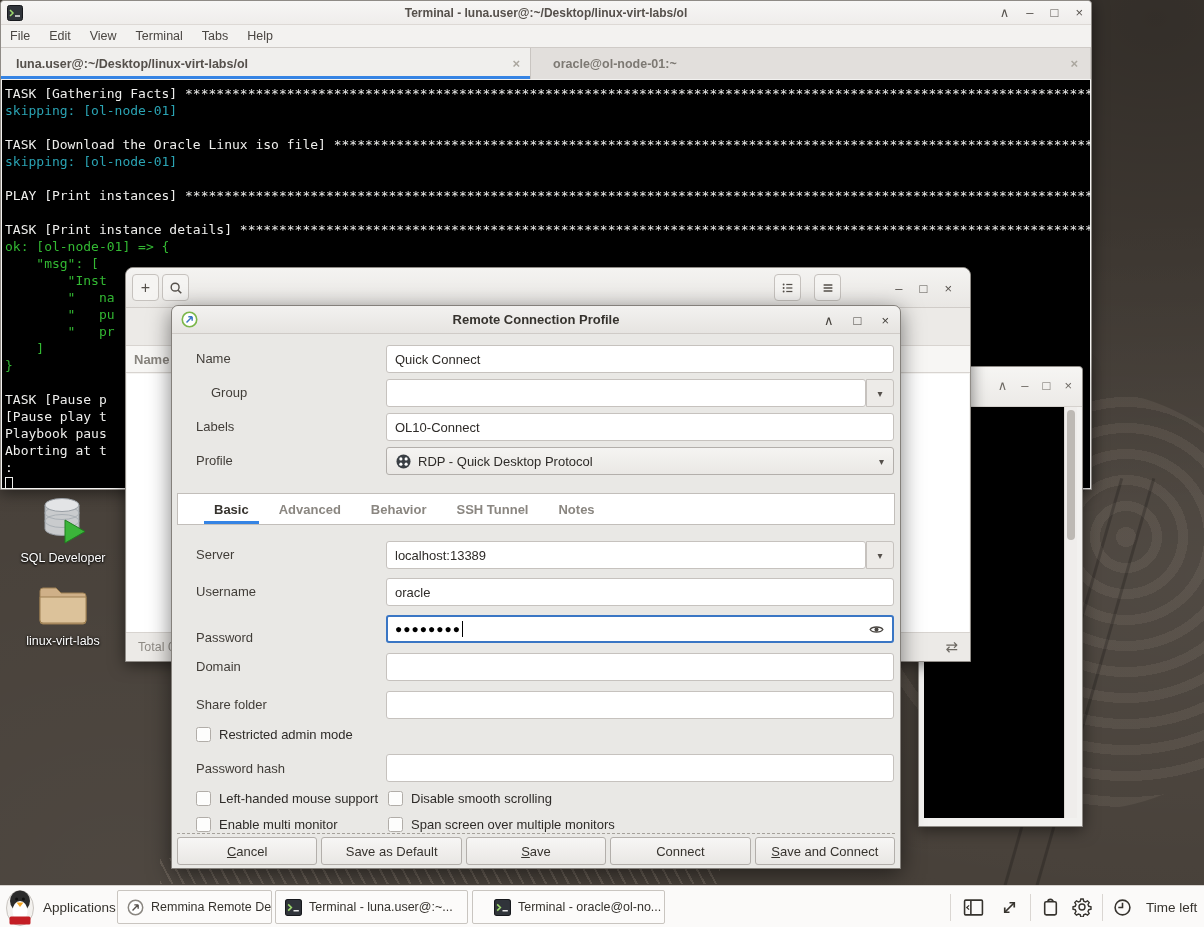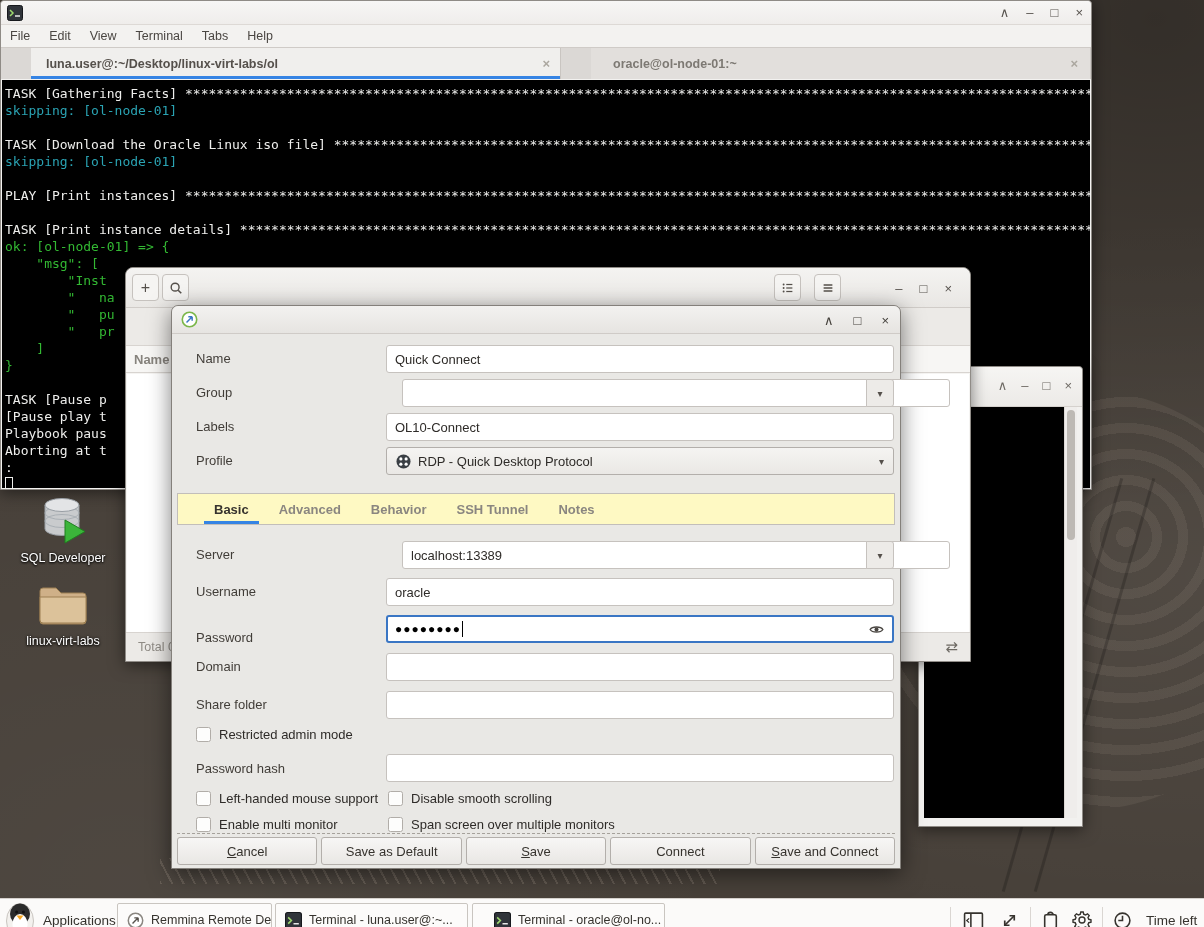--- a/index.html
+++ b/index.html
@@ -29,21 +29,21 @@
   #terminal1 { left:0; top:0; width:1092px; height:490px; background:#f3f2f0;
                border:1px solid #8f8b86; border-radius:4px 4px 0 0; z-index:1; }
   .t1-titlebar { height:24px; position:relative; display:flex; align-items:center;
                  background:linear-gradient(#f7f6f5,#efedeb); border-bottom:1px solid #ddd9d5; border-radius:4px 4px 0 0; }
   .t1-title { position:absolute; left:0; right:0; text-align:center; font-weight:bold; font-size:12px; color:#55504b; }
   .term-ico { width:16px; height:16px; margin-left:6px; z-index:1; }
   .t1-ctl { position:absolute; right:8px; top:4px; }
   .t1-menubar { height:22px; display:flex; align-items:center; gap:19px; padding-left:9px;
                 font-size:12.5px; color:#4a4642; background:#f3f2f0; }
   .t1-tabbar { height:32px; display:flex; background:#dbd8d5; border-top:1px solid #cfcbc7; }
-  .t1-tab { display:flex; align-items:center; font-weight:bold; font-size:12.5px; position:relative;margin-left:30px; }
+  .t1-tab { display:flex; align-items:center; font-weight:bold; font-size:12.5px; position:relative; }
   .t1-tab.active { width:530px; background:#f0efed; border-right:1px solid #c9c5c1;
                    padding:0 10px 0 15px; color:#55504b; }
   .t1-tab.active::after { content:""; position:absolute; left:0; right:0; bottom:0; height:3px; background:#3584e4; }
   .t1-tab.inactive { flex:1; background:#e2dfdc; border-right:1px solid #cfcbc7; padding:0 12px 0 22px; color:#7d7973; }
   .tab-x { margin-left:auto; color:#aba79f; font-size:13px; }
   .t1-content { position:absolute; top:79px; left:1px; right:1px; bottom:1px; background:#000;
                 font-family:"DejaVu Sans Mono", monospace; font-size:13px; line-height:17px;
                 padding:5px 0 0 3px; overflow:hidden; }
   .tl { height:17px; white-space:pre; }
   .cursor { display:inline-block; width:8px; height:15px; border:1px solid #eeeeec; margin-top:1px; }
@@ -92,49 +92,49 @@
   .d-titlebar { height:28px; position:relative; display:flex; align-items:center;
                 background:linear-gradient(#f3f2f0,#e6e4e1); border-bottom:1px solid #cfcbc7;
                 border-radius:7px 7px 0 0; }
   .d-ticon { margin-left:9px; width:17px; height:17px; }
   .d-title { position:absolute; left:0; right:0; text-align:center; font-weight:bold; font-size:13px; color:#36332e; }
   .d-ctl { position:absolute; right:11px; top:7px; gap:20px; color:#45413c; font-size:13px; }
   .d-label { position:absolute; left:24px; font-size:13px; color:#413d38; }
   .entry { position:absolute; left:214px; width:508px; height:28px; background:#fff;
            border:1px solid #c6c2be; border-radius:3px; display:flex; align-items:center;
            padding:0 8px; font-size:13px; color:#2e2b28; }
-  .entry.short { width:548px;margin-left:16px; }
+  .entry.short { width:480px; }
   .combo-btn { position:absolute; left:694px; width:28px; height:28px; background:#edebe8;
                border:1px solid #c6c2be; border-radius:0 3px 3px 0; display:flex;
                align-items:center; justify-content:center; font-size:10px; color:#55504b; }
   .select { position:absolute; left:214px; width:508px; height:28px;
             background:linear-gradient(#f5f4f2,#eae8e5); border:1px solid #b3afab; border-radius:3px;
             display:flex; align-items:center; gap:7px; padding:0 9px; font-size:13px; color:#2e2b28; }
   .select .arr { margin-left:auto; font-size:10px; color:#55504b; }
   .entry.focused { border:2px solid #3a76c4; padding:0 7px; }
   .pwd-dots { font-size:12px; letter-spacing:1px; color:#000; }
   .caret { display:inline-block; width:1px; height:16px; background:#000; margin-left:1px; }
   .eye { margin-left:auto; width:17px; height:17px; }
-  .d-tabbar { position:absolute; left:5px; right:5px; top:187px; height:32px; background:#fef9c3;
+  .d-tabbar { position:absolute; left:5px; right:5px; top:187px; height:32px; background:#ffffff;
               border:1px solid #c2beba; display:flex; align-items:stretch; padding-left:21px; }
   .d-tab { display:flex; align-items:center; padding:0 15px; font-weight:bold; font-size:13px;
            color:#8a8680; position:relative; }
   .d-tab.active { color:#36332e; }
   .d-tab.active::after { content:""; position:absolute; left:5px; right:5px; bottom:0; height:3px; background:#3584e4; }
   .chk-item { position:absolute; display:flex; align-items:center; gap:8px; font-size:13px; color:#2e2b28; }
   .chk { width:15px; height:15px; background:#fdfdfc; border:1px solid #b1ada8; border-radius:2.5px; flex:none; }
   .d-dash { position:absolute; left:5px; right:5px; top:527px; border-top:1px dashed #a5a19b; }
   .d-btnbar { position:absolute; left:5px; right:5px; bottom:3px; height:28px; display:flex; gap:4px; }
   .d-btn { flex:1; background:linear-gradient(#f7f6f5,#e9e7e4); border:1px solid #b3afab;
            border-radius:3px; font-family:"Liberation Sans",sans-serif; font-size:13px; color:#36332e;
            display:flex; align-items:center; justify-content:center; }
   .d-btn u { text-decoration:underline; }
 
   
-  #taskbar { position:absolute; left:0; bottom:0; width:1204px; height:29px; background:#fbfaf9;
+  #taskbar { position:absolute; left:0; bottom:0; width:1204px; height:42px; background:#fbfaf9;
              border-top:1px solid #d5d1cd; z-index:10; }
   .tb-left { position:absolute; left:4px; top:2px; display:flex; align-items:center; gap:7px; }
   .tb-apps { font-size:13.5px; color:#36332e; }
   .tb-apps-glyph { font-size:11px; color:#8a8680; }
   .tb-btn { position:absolute; top:4px; height:34px; background:#fcfbfa; border:1px solid #c9c5c0;
             border-radius:2px; display:flex; align-items:center; gap:7px; padding:0 9px;
             font-size:12.5px; color:#36332e; white-space:nowrap; overflow:hidden; }
   .tb-btn .bico { flex:none; width:17px; height:17px; }
   .tb-sep { position:absolute; top:8px; width:1px; height:27px; background:#dad6d2; }
   .tb-ico { position:absolute; top:12px; }
@@ -151,20 +151,21 @@
   <div class="wp-line l1"></div>
   <div class="wp-line l2"></div>
 
   <div id="terminal1" class="window">
     <div class="t1-titlebar">
       <svg class="term-ico" viewBox="0 0 16 16">
           <rect x="0.5" y="0.5" width="15" height="15" rx="2" fill="#30343a" stroke="#16181c"></rect>
           <path d="M3 5 l3 3 -3 3" stroke="#9fd96f" stroke-width="1.5" fill="none"></path>
           <path d="M8 11 h5" stroke="#e8e8e8" stroke-width="1.5"></path>
         </svg>
+      <div class="t1-title">Terminal - luna.user@:~/Desktop/linux-virt-labs/ol</div>
       <div class="wctl t1-ctl">
         <span>∧</span>
         <span>–</span>
         <span>□</span>
         <span>×</span>
       </div>
     </div>
     <div class="t1-menubar">
       <span>File</span>
       <span>Edit</span>
@@ -291,33 +292,34 @@
     </svg>
     <div class="desk-label">linux-virt-labs</div>
   </div>
 
   <div id="dialog" class="window">
     <div class="d-titlebar">
       <svg class="d-ticon" viewBox="0 0 16 16">
           <circle cx="8" cy="8" r="6.8" fill="#ffffff" stroke="#7ab648" stroke-width="1.5"></circle>
           <path d="M5.2 10.8 L10.5 5.5 M10.5 5.5 h-3.6 M10.5 5.5 v3.6" stroke="#3a76c4" stroke-width="1.4" fill="none"></path>
         </svg>
+      <div class="d-title">Remote Connection Profile</div>
       <div class="wctl d-ctl">
         <span>∧</span>
         <span>□</span>
         <span>×</span>
       </div>
     </div>
 
     <div class="d-label" style="top:45px;">Name</div>
     <div class="entry" style="top:39px;">
         <span>Quick Connect</span>
       </div>
 
-    <div class="d-label" style="top:79px;">Group</div>
+    <div class="d-label" style="top:79px;margin-left:15px;">Group</div>
     <div class="entry short" style="top:73px;">
         <span></span>
       </div>
     <div class="combo-btn" style="top:73px;">
         <span>▾</span>
       </div>
 
     <div class="d-label" style="top:113px;">Labels</div>
     <div class="entry" style="top:107px;">
         <span>OL10-Connect</span>

